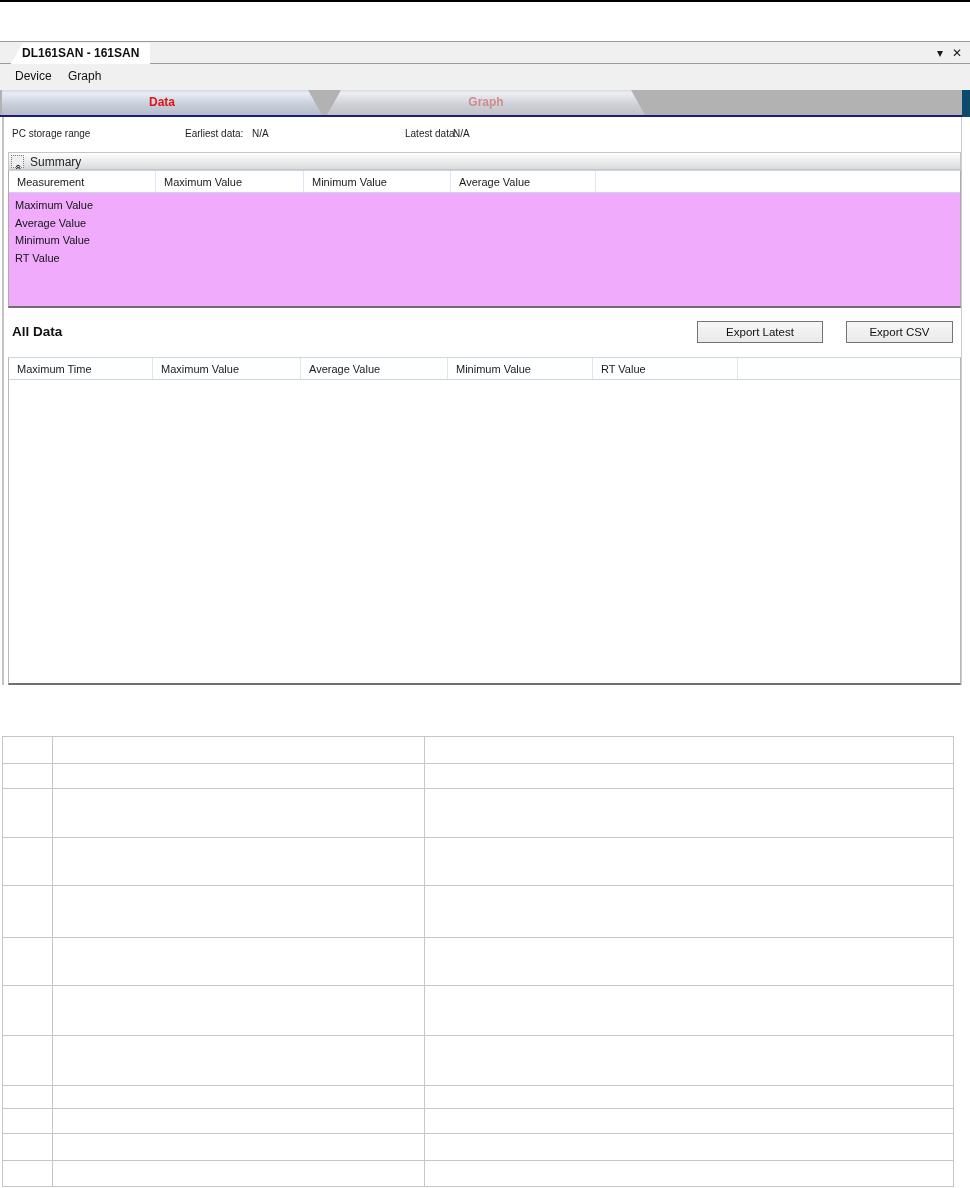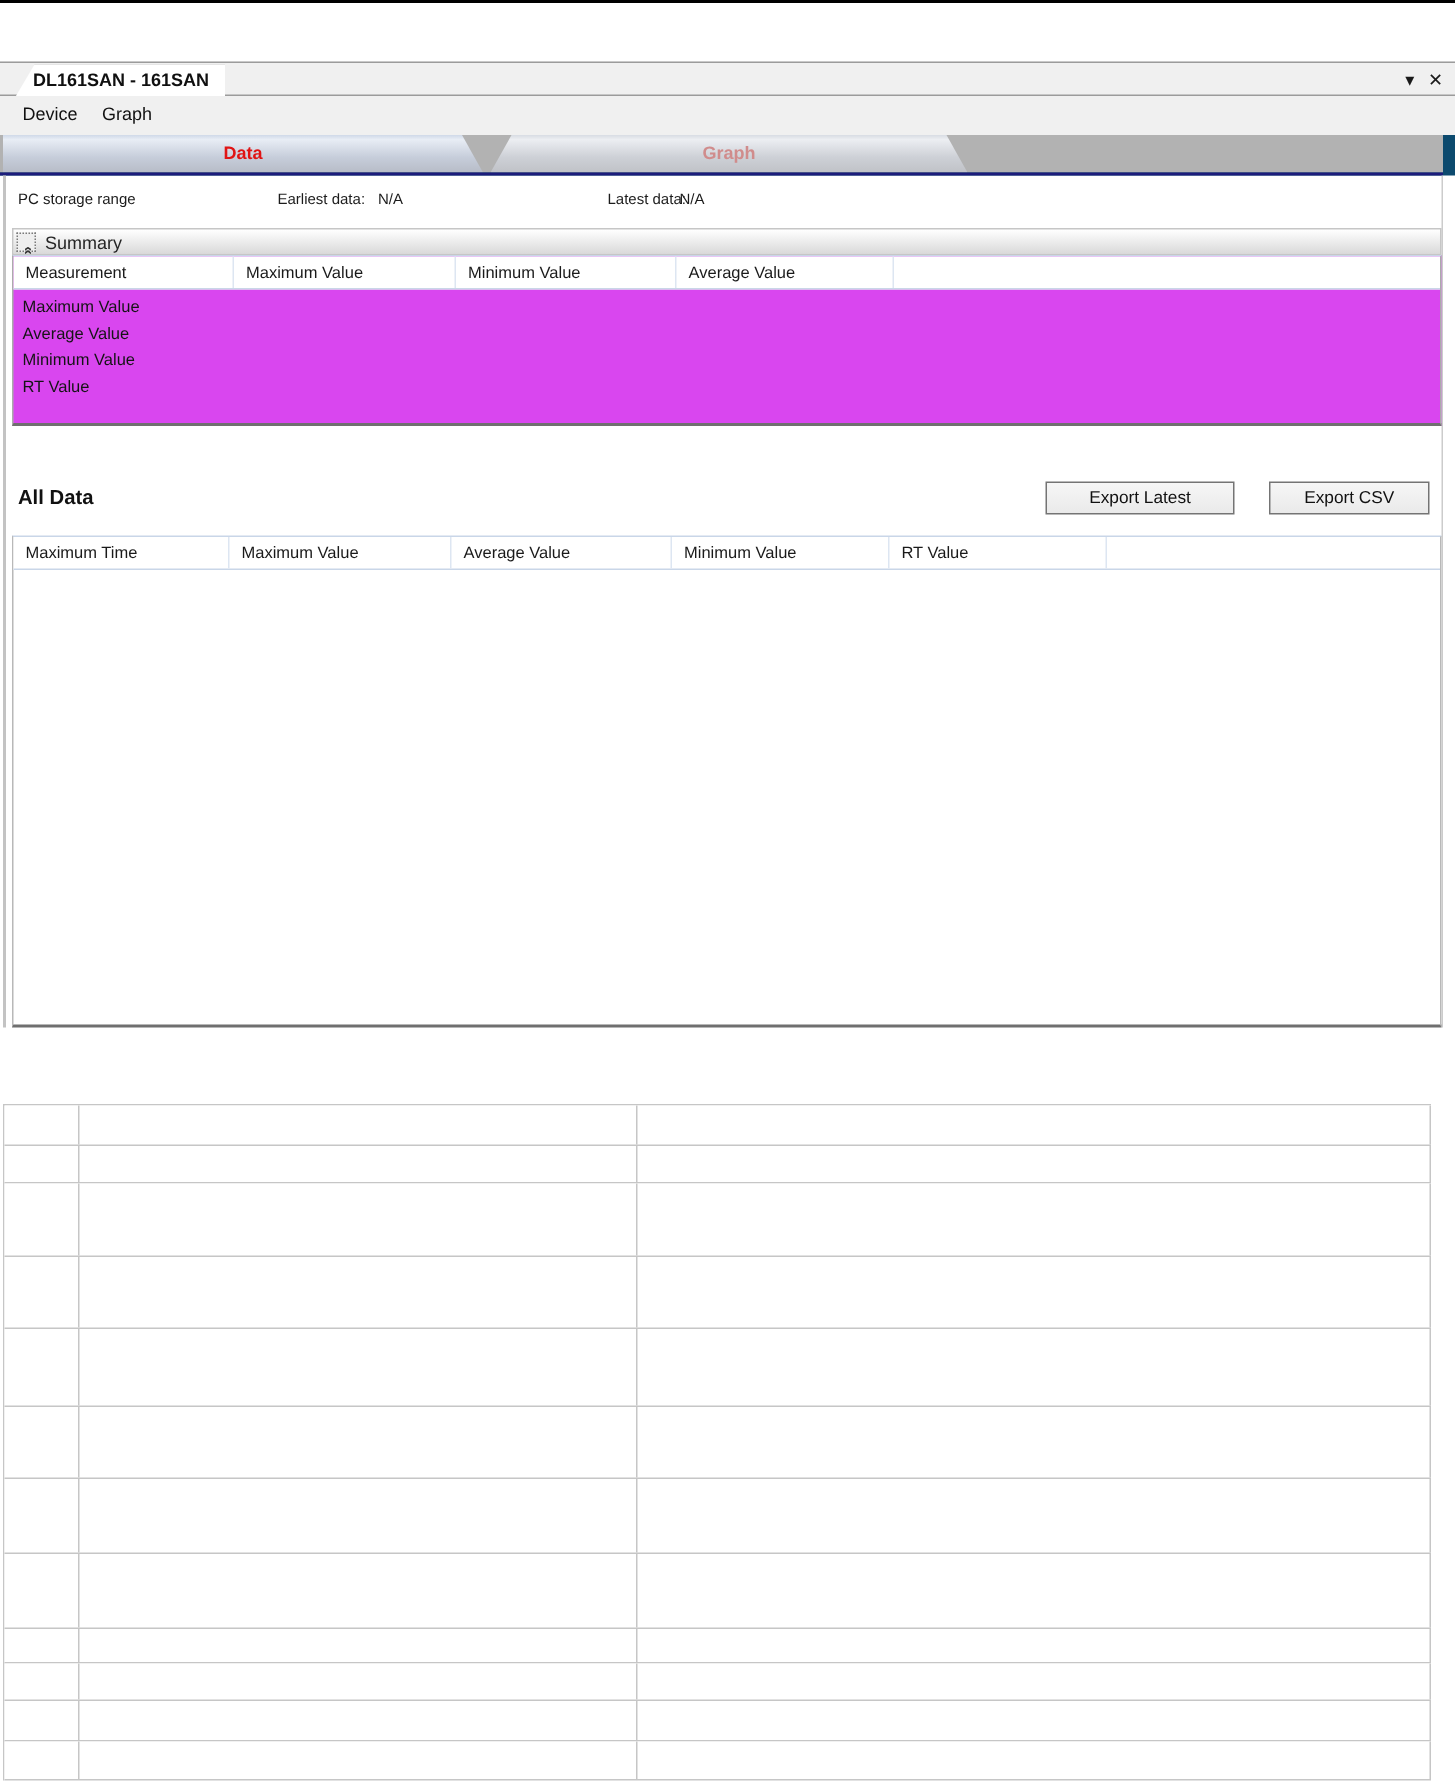--- a/index.html
+++ b/index.html
@@ -59,21 +59,21 @@
   
   .summary-bar { position:absolute; left:8px; top:152px; width:953px; height:18px;
                  background:linear-gradient(180deg,#ffffff,#dadada); border:1px solid #c6c6c6; }
   .collapse-btn { position:absolute; left:2px; top:2px; width:13px; height:13px; background:#efefef;
                   border:1px dotted #7a7a7a; text-align:center; cursor:default; }
   .collapse-btn span { display:inline-block; font-size:10px; font-weight:bold; color:#333;
                        transform:rotate(90deg); line-height:12px; }
   .summary-title { position:absolute; left:21px; top:2px; font-size:12px; color:#262626; }
 
   
-  .summary-panel { position:absolute; left:8px; top:170px; width:953px; height:114px; background:#d946ef;
+  .summary-panel { position:absolute; left:8px; top:170px; width:953px; height:138px; background:#f0abfc;
                    border-left:1px solid #ababab; border-right:1px solid #ababab;
                    border-top:1px solid #c9d6e8; border-bottom:2px solid #6f6f6f; }
   .grid-header { display:flex; height:22px; border-bottom:1px solid #c9d6e8; background:#ffffff; }
   .grid-hcell { border-right:1px solid #dde6f2; font-size:11px; color:#1a1a1a;
                 padding:5px 0 0 8px; white-space:nowrap; overflow:hidden; }
   .grid-hcell:last-child { border-right:none; flex:1; }
   .summary-body { padding-top:4px; }
   .summary-row { height:17.5px; line-height:17.5px; font-size:11px; color:#141414; padding-left:6px; }
 
   

